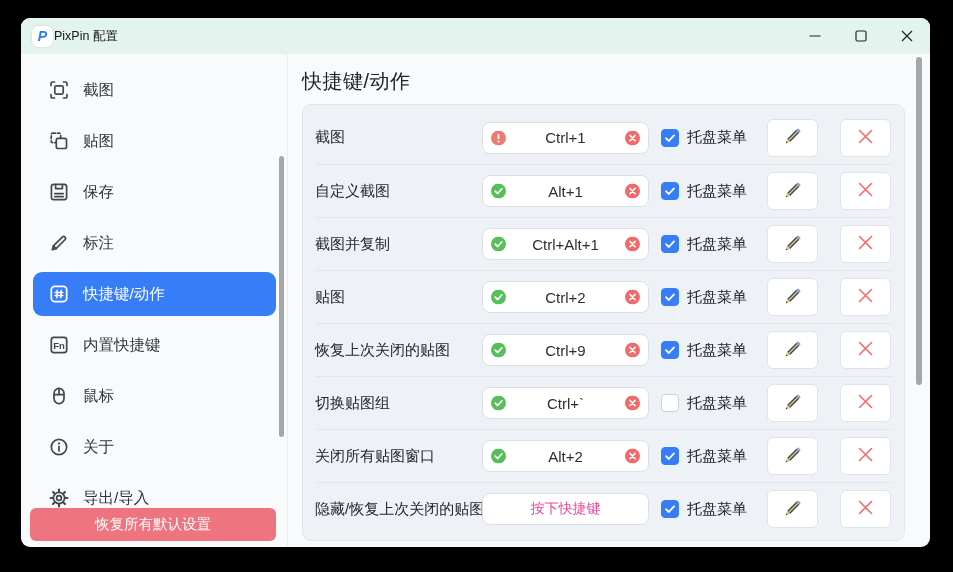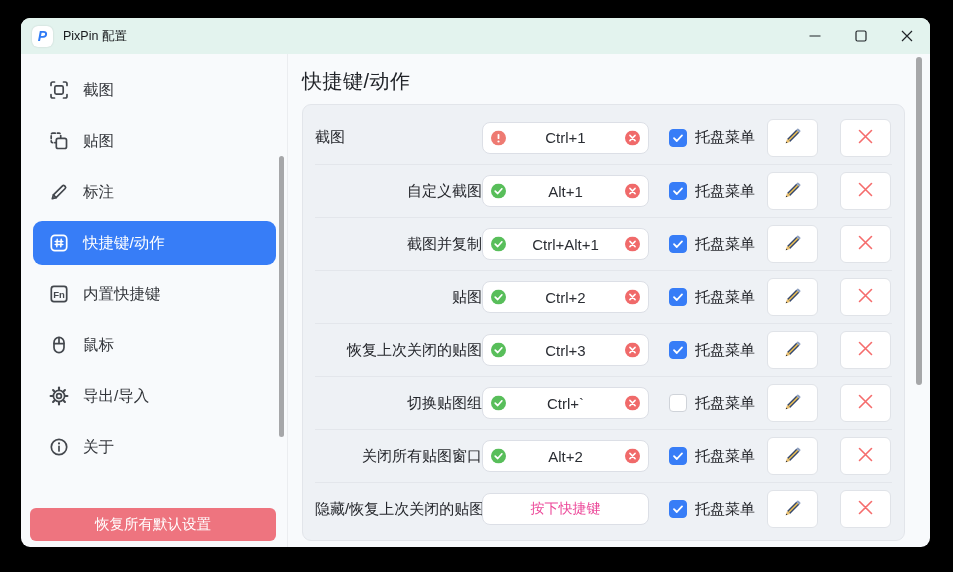--- a/index.html
+++ b/index.html
@@ -13,21 +13,21 @@
     background:#f8fafc;border-radius:9px;overflow:hidden;
     box-shadow:0 0 0 1px rgba(0,0,0,.25),0 10px 30px rgba(0,0,0,.6);
   }
   
   .titlebar{height:36px;background:#e3f3ee;display:flex;align-items:center;padding-left:11px;}
   .app-logo{
     width:21px;height:21px;background:#fff;border-radius:6px;display:flex;align-items:center;justify-content:center;
     box-shadow:0 0 2px rgba(0,0,0,.15);
   }
   .app-logo span{font-size:14px;font-weight:bold;color:#2f7bf5;font-style:italic;line-height:1;}
-  .app-title{margin-left:10px;font-size:12.5px;color:#17191c;}
+  .app-title{margin-left:1px;font-size:12.5px;color:#17191c;}
   .tb-spacer{flex:1;}
   .tb-btn{width:46px;height:36px;display:flex;align-items:center;justify-content:center;color:#202428;}
   .tb-btn svg{display:block;}
   
   .win-body{display:flex;height:493px;position:relative;}
   
   .sidebar{width:267px;flex:0 0 267px;position:relative;border-right:1px solid #ebedf0;padding-top:14px;box-sizing:border-box;}
   .nav-item{
     height:44px;width:243px;margin:0 0 7px 12px;border-radius:9px;display:flex;align-items:center;
     padding-left:15px;gap:13px;box-sizing:border-box;color:#33363b;font-size:15.5px;cursor:default;
@@ -41,32 +41,32 @@
   }
   .side-scroll{position:absolute;right:3px;top:102px;width:5px;height:281px;background:#a6a7a9;border-radius:3px;}
   
   .content{flex:1;position:relative;}
   .page-title{margin:14px 0 0 14px;font-size:20px;font-weight:500;color:#212429;letter-spacing:.5px;}
   .panel{
     margin:9px 0 0 14px;width:603px;height:437px;box-sizing:border-box;background:#eef1f5;
     border:1px solid #e2e5ea;border-radius:9px;padding:6px 12px;overflow:hidden;
   }
   .row{display:flex;align-items:center;height:53px;box-sizing:border-box;}
-  .row + .row{border-top:1px solid #e3e6eb;text-align:right;}
+  .row + .row{border-top:1px solid #e3e6eb;}
   .row-label{width:167px;font-size:15px;color:#24262b;white-space:nowrap;}
   .hotkey{
     width:167px;height:32px;box-sizing:border-box;background:#fff;border:1px solid #dcdfe6;border-radius:8px;
     position:relative;display:flex;align-items:center;justify-content:center;flex:0 0 167px;
   }
   .hotkey .hk-text{font-size:15px;color:#2a2d33;}
   .hotkey .hk-text.placeholder{color:#ec4899;font-size:14px;}
   .hk-ico{position:absolute;top:50%;transform:translateY(-50%);width:15px;height:15px;display:flex;}
   .hk-status{left:8px;}
   .hk-clear{right:8px;}
-  .tray{display:flex;align-items:center;gap:8px;margin-left:20px;}
+  .tray{display:flex;align-items:center;gap:8px;margin-left:12px;}
   .checkbox{
     width:18px;height:18px;border-radius:4px;box-sizing:border-box;background:#fff;border:1px solid #cfd3d9;
     display:flex;align-items:center;justify-content:center;
   }
   .checkbox.checked{background:#377df7;border-color:#377df7;}
   .checkbox svg{display:none;}
   .checkbox.checked svg{display:block;}
   .tray-label{font-size:15px;color:#24262b;white-space:nowrap;}
   .icon-btn{
     width:51px;height:38px;background:#fff;border:1px solid #e0e3e8;border-radius:6px;
@@ -128,20 +128,29 @@
               <svg width="22" height="22" viewBox="0 0 22 22">
     <rect x="3.2" y="3.2" width="9.5" height="9.5" rx="1.4" fill="none" stroke="currentColor" stroke-width="1.7" stroke-linecap="round" stroke-linejoin="round" stroke-dasharray="2.6 2.2"></rect>
     <rect x="8.3" y="8.3" width="10.2" height="10.2" rx="1.8" fill="#f8fafc" stroke="currentColor" stroke-width="1.7"></rect>
               </svg>
             </span>
     <span class="ni-label">贴图</span>
   </div>
           <div class="nav-item">
     <span class="ni-icon">
               <svg width="22" height="22" viewBox="0 0 22 22">
+    <rect x="3.4" y="3.4" width="15.2" height="15.2" rx="2.4" fill="none" stroke="currentColor" stroke-width="1.7" stroke-linecap="round" stroke-linejoin="round"></rect>
+    <path d="M7.6 3.6 V7.6 H14.4 V3.6 M6.8 12.6 H15.2 M6.8 15.6 H15.2" fill="none" stroke="currentColor" stroke-width="1.7" stroke-linecap="round" stroke-linejoin="round"></path>
+              </svg>
+            </span>
+    <span class="ni-label">保存</span>
+  </div>
+          <div class="nav-item">
+    <span class="ni-icon">
+              <svg width="22" height="22" viewBox="0 0 22 22">
     <path d="M4.3 17.7 L5.4 13.9 L14.5 4.8 Q15.5 3.8 16.6 4.9 L17.1 5.4 Q18.2 6.5 17.2 7.5 L8.1 16.6 L4.3 17.7 Z" fill="none" stroke="currentColor" stroke-width="1.7" stroke-linecap="round" stroke-linejoin="round"></path>
     <path d="M5.4 13.9 L8.1 16.6" fill="none" stroke="currentColor" stroke-width="1.7" stroke-linecap="round" stroke-linejoin="round"></path>
               </svg>
             </span>
     <span class="ni-label">标注</span>
   </div>
           <div class="nav-item selected">
     <span class="ni-icon">
               <svg width="22" height="22" viewBox="0 0 22 22">
     <rect x="3.3" y="3.3" width="15.4" height="15.4" rx="3.6" fill="none" stroke="currentColor" stroke-width="1.7" stroke-linecap="round" stroke-linejoin="round"></rect>
@@ -160,50 +169,50 @@
     <span class="ni-label">内置快捷键</span>
   </div>
           <div class="nav-item">
     <span class="ni-icon">
               <svg width="22" height="22" viewBox="0 0 22 22">
     <rect x="6" y="3.4" width="10" height="15.2" rx="5" fill="none" stroke="currentColor" stroke-width="1.7" stroke-linecap="round" stroke-linejoin="round"></rect>
     <path d="M11 3.6 V9.6 M6.2 9.6 H15.8" fill="none" stroke="currentColor" stroke-width="1.7" stroke-linecap="round" stroke-linejoin="round"></path>
               </svg>
             </span>
     <span class="ni-label">鼠标</span>
+  </div>
+          <div class="nav-item">
+    <span class="ni-icon">
+              <svg width="22" height="22" viewBox="0 0 22 22">
+    <circle cx="11" cy="11" r="7.7" fill="none" stroke="currentColor" stroke-width="1.7" stroke-linecap="round" stroke-linejoin="round"></circle>
+    <circle cx="11" cy="7.4" r="1.05" fill="currentColor" stroke="none"></circle>
+    <path d="M11 10.4 V15" fill="none" stroke="currentColor" stroke-width="1.7" stroke-linecap="round" stroke-linejoin="round"></path>
+              </svg>
+            </span>
+    <span class="ni-label">关于</span>
   </div>
           <div class="nav-item">
     <span class="ni-icon">
               <svg width="22" height="22" viewBox="0 0 22 22">
     <g stroke="currentColor" stroke-width="2.1" stroke-linecap="round">
       <line x1="11" y1="2.6" x2="11" y2="4.6"></line>
                   <line x1="11" y1="17.4" x2="11" y2="19.4"></line>
       <line x1="2.6" y1="11" x2="4.6" y2="11"></line>
                   <line x1="17.4" y1="11" x2="19.4" y2="11"></line>
       <line x1="5.06" y1="5.06" x2="6.48" y2="6.48"></line>
                   <line x1="15.52" y1="15.52" x2="16.94" y2="16.94"></line>
       <line x1="5.06" y1="16.94" x2="6.48" y2="15.52"></line>
                   <line x1="15.52" y1="6.48" x2="16.94" y2="5.06"></line>
     </g>
     <circle cx="11" cy="11" r="5.6" fill="none" stroke="currentColor" stroke-width="1.7" stroke-linecap="round" stroke-linejoin="round"></circle>
     <circle cx="11" cy="11" r="2.4" fill="none" stroke="currentColor" stroke-width="1.7" stroke-linecap="round" stroke-linejoin="round"></circle>
               </svg>
             </span>
     <span class="ni-label">导出/导入</span>
   </div>
-          <div class="nav-item">
-    <span class="ni-icon">
-              <svg width="22" height="22" viewBox="0 0 22 22">
-    <circle cx="11" cy="11" r="7.7" fill="none" stroke="currentColor" stroke-width="1.7" stroke-linecap="round" stroke-linejoin="round"></circle>
-    <circle cx="11" cy="7.4" r="1.05" fill="currentColor" stroke="none"></circle>
-    <path d="M11 10.4 V15" fill="none" stroke="currentColor" stroke-width="1.7" stroke-linecap="round" stroke-linejoin="round"></path>
-              </svg>
-            </span>
-    <span class="ni-label">关于</span>
-  </div>
         </div>
       <div class="side-scroll"></div>
       <button class="restore-btn">恢复所有默认设置</button>
     </div>
 
     <div class="content">
       <div class="page-title">快捷键/动作</div>
       <div class="panel">
         <div id="row-list">
             <div class="row">
@@ -385,21 +394,21 @@
   </div>
             <div class="row">
     <div class="row-label">恢复上次关闭的贴图</div>
     <div class="hotkey">
       <span class="hk-ico hk-status">
                   <svg width="15" height="15" viewBox="0 0 15 15">
                     <circle cx="7.5" cy="7.5" r="7.5" fill="#58be5a"></circle>
                     <path d="M4.2 7.7 L6.7 10 L10.9 5.3" fill="none" stroke="#fff" stroke-width="1.7" stroke-linecap="round" stroke-linejoin="round"></path>
                   </svg>
                 </span>
-      <span class="hk-text">Ctrl+3</span>
+      <span class="hk-text">Ctrl+9</span>
       <span class="hk-ico hk-clear">
         <svg width="15" height="15" viewBox="0 0 15 15">
                     <circle cx="7.5" cy="7.5" r="7.5" fill="#f06a6a"></circle>
                     <path d="M4.9 4.9 L10.1 10.1 M10.1 4.9 L4.9 10.1" stroke="#fff" stroke-width="1.5" stroke-linecap="round"></path>
                   </svg>
       </span>
     </div>
     <div class="tray">
       <span class="checkbox checked">
         <svg width="12" height="12" viewBox="0 0 12 12">

